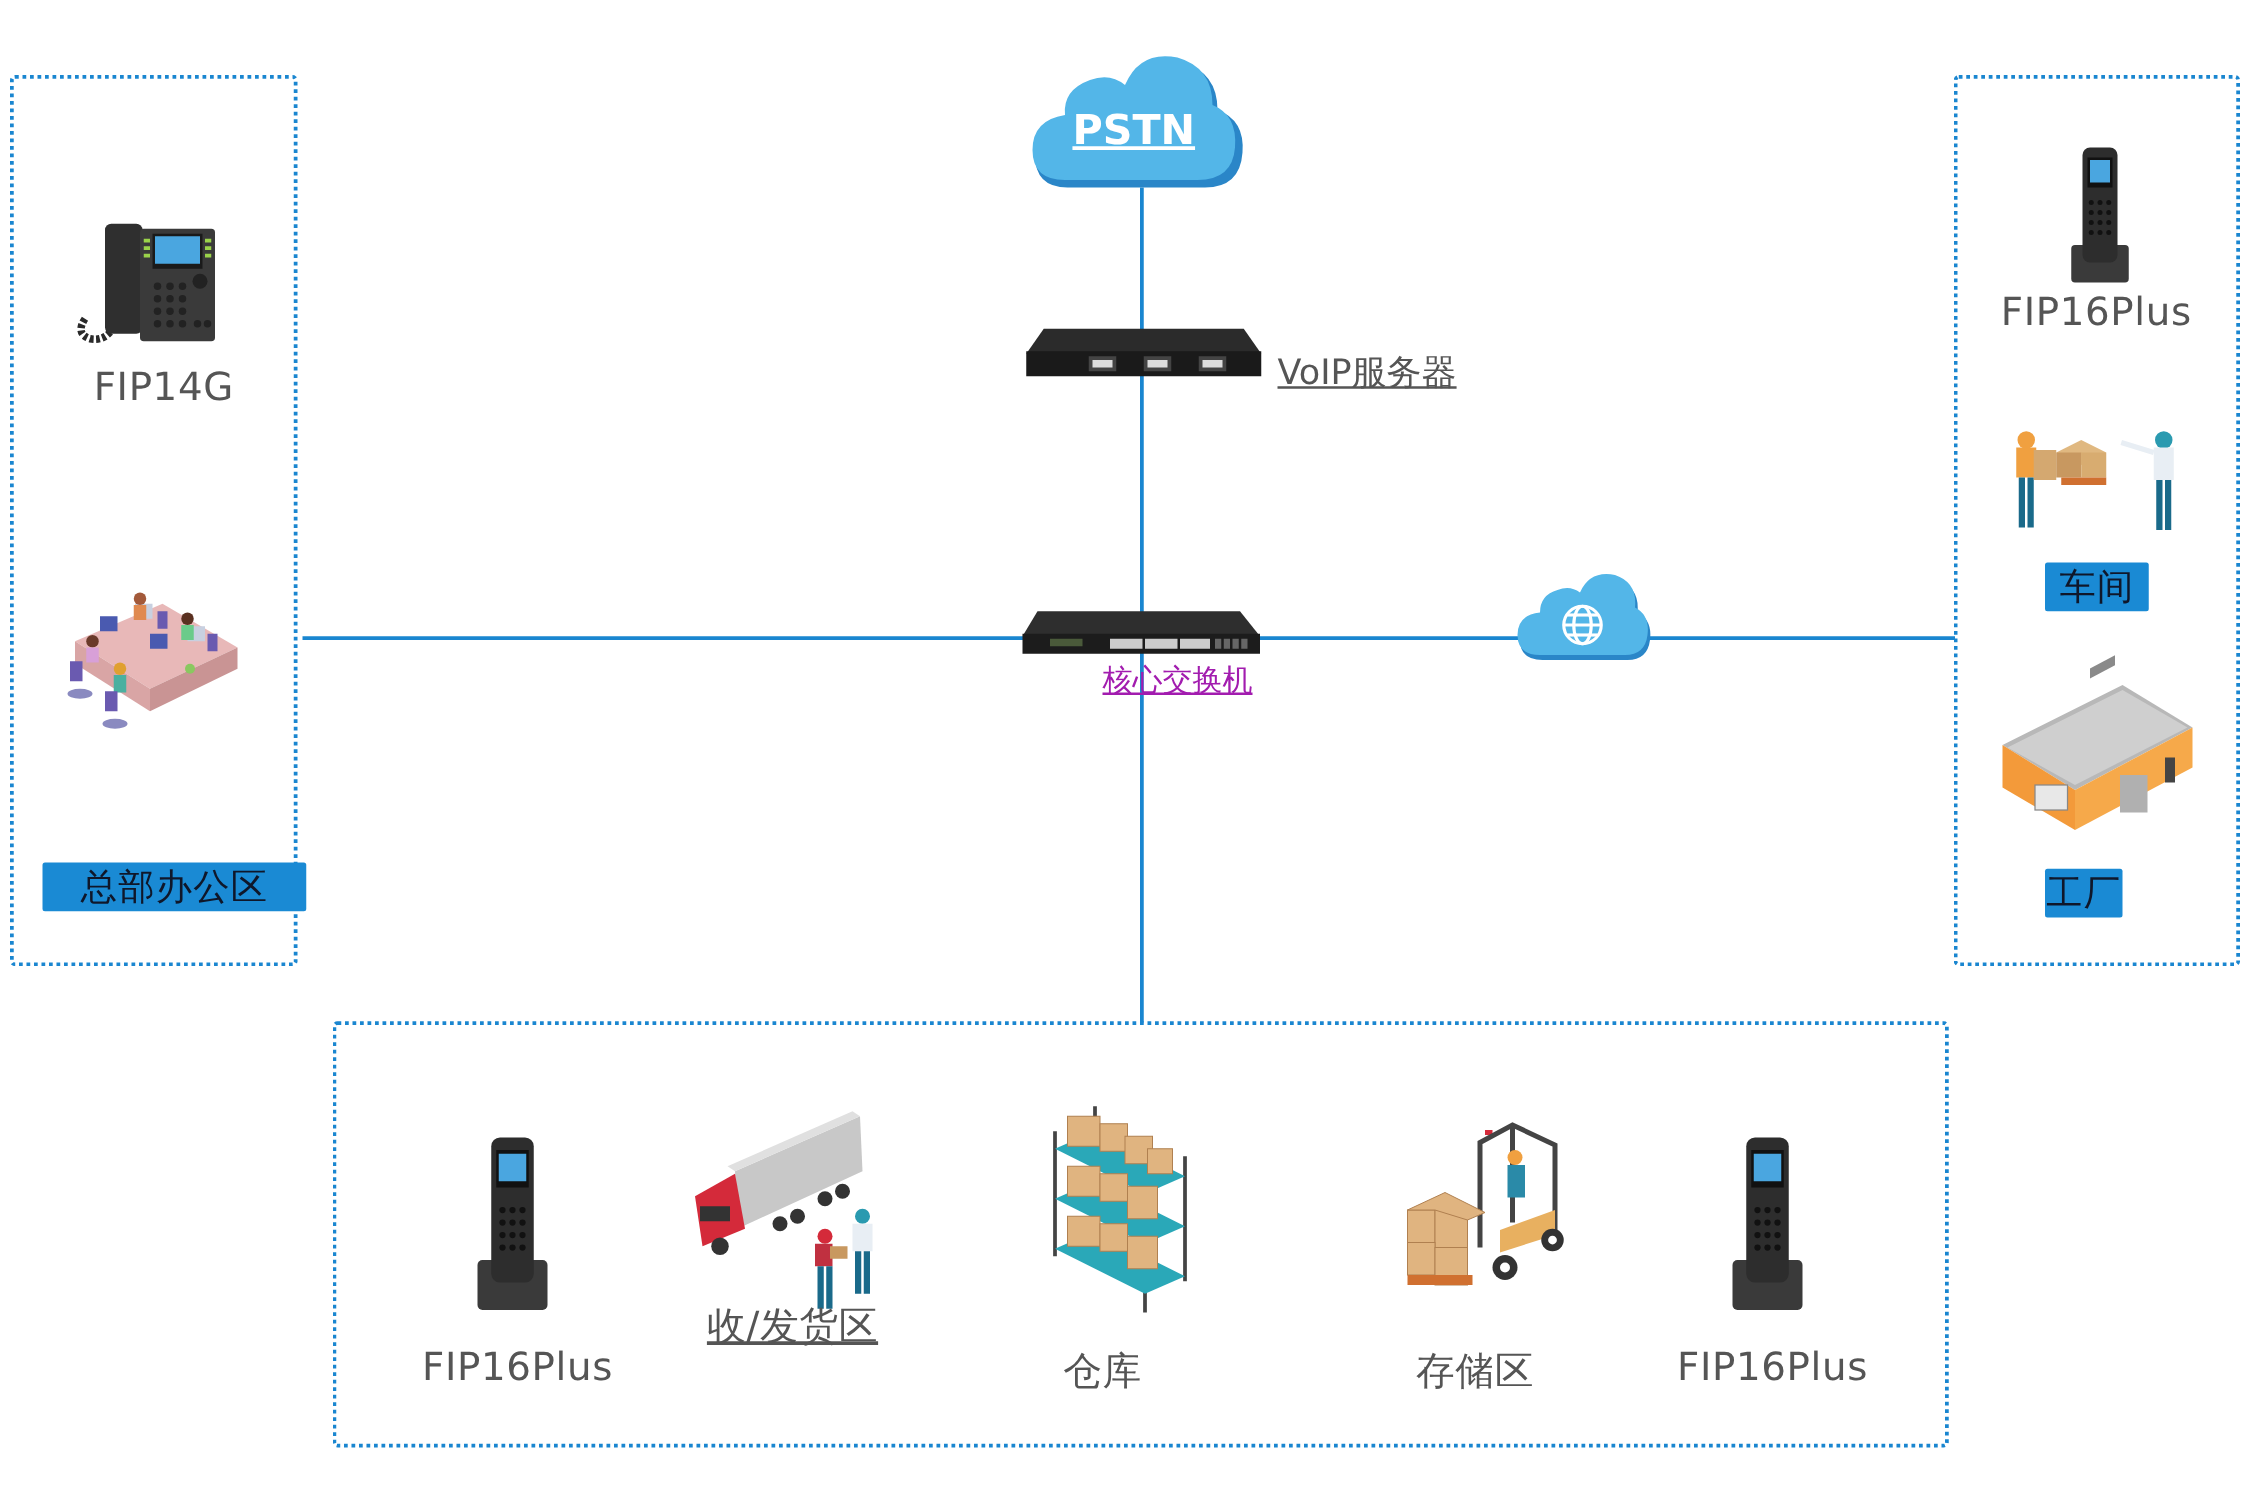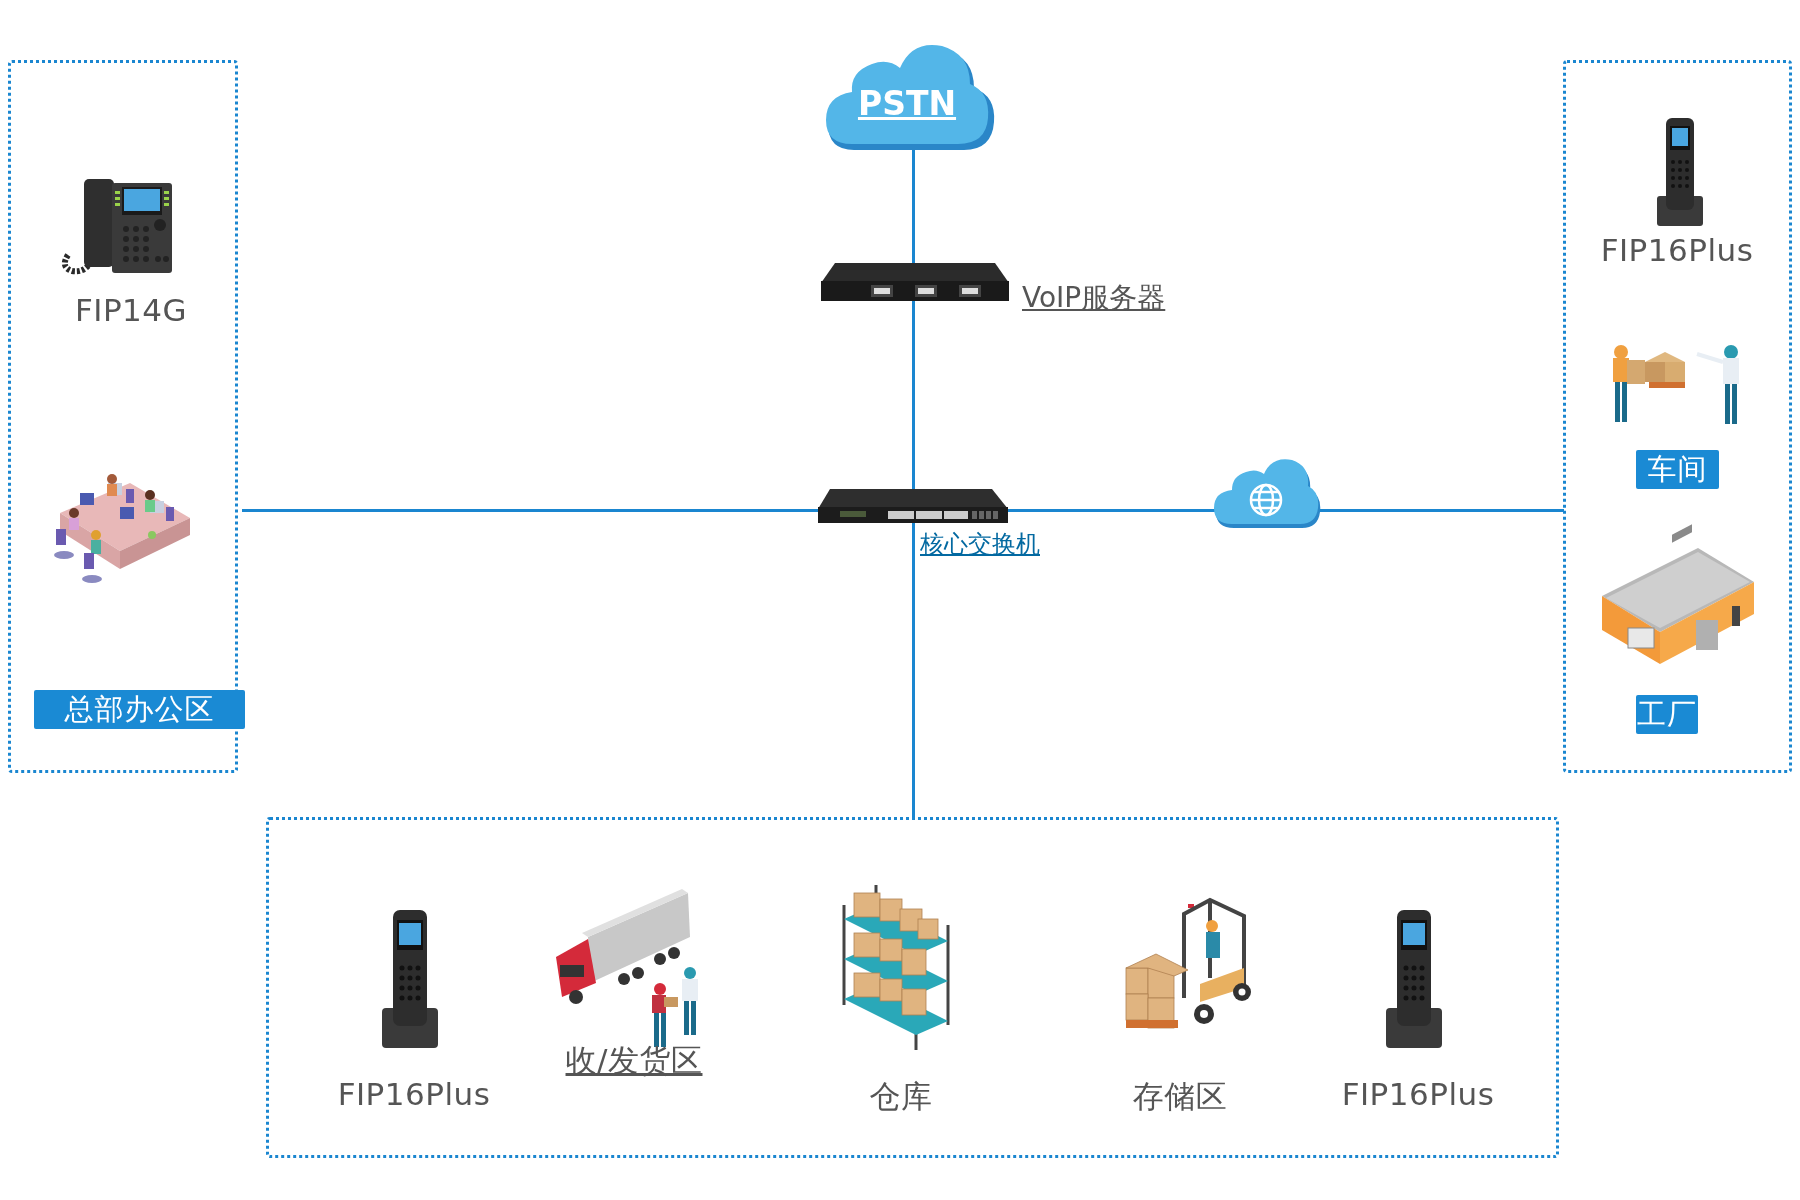--- a/index.html
+++ b/index.html
@@ -16,21 +16,21 @@
     border-radius: 4px;
     box-sizing: border-box;
   }
   .line { position: absolute; background: #1a86d0; }
   .caption {
     position: absolute; font-size: 31px; color: #555555;
     text-align: center; white-space: nowrap; transform: translateX(-50%);
     letter-spacing: 0.5px;
   }
   .tag {
-    position: absolute; background: #1a8ad4; color: #ffffff;
+    position: absolute; background: #1a8ad4; color: #0f172a;
     font-size: 29px; text-align: center; line-height: 39px; height: 39px;
     border-radius: 2px; letter-spacing: 1px;
   }
   svg { display: block; overflow: visible; }
 </style>
 </head>
 <body>
 
 <div class="line" style="left:912px; top:150px; width:3px; height:120px;"></div>
 <div class="line" style="left:912px; top:298px; width:3px; height:195px;"></div>
@@ -72,21 +72,21 @@
         <rect x="98" y="22" width="26" height="8"></rect>
         <rect x="126" y="22" width="24" height="8"></rect>
       <rect x="154" y="22" width="5" height="8" fill="#666"></rect>
         <rect x="161" y="22" width="5" height="8" fill="#666"></rect>
         <rect x="168" y="22" width="5" height="8" fill="#666"></rect>
         <rect x="175" y="22" width="5" height="8" fill="#666"></rect>
       <rect x="22" y="22" width="26" height="6" fill="#4a5a3a"></rect>
     </g>
   </svg>
 </div>
-<div class="abs" style="left:920px; top:528px; font-size:24px; color:#0369a1; white-space:nowrap;">核心交换机</div>
+<div class="abs" style="left:882px; top:528px; font-size:24px; color:#a21caf; white-space:nowrap;">核心交换机</div>
 
 <div class="abs" style="left:1214px; top:458px; width:108px; height:72px;">
   <svg width="108" height="72" viewBox="0 0 108 72">
     <path d="M20 70 Q2 70 2 54 Q2 38 20 36 Q20 22 34 18 Q44 14 52 20 Q60 2 80 6 Q98 12 96 32 Q108 38 106 54 Q104 70 88 70 Z" fill="#2a86c8"></path>
     <path d="M18 66 Q0 66 0 50 Q0 34 18 32 Q18 18 32 14 Q42 10 50 16 Q58 -2 78 2 Q96 8 94 28 Q106 34 104 50 Q102 66 86 66 Z" fill="#53b6e8"></path>
     <g stroke="#ffffff" stroke-width="2.5" fill="none">
       <circle cx="52" cy="42" r="15"></circle>
       <ellipse cx="52" cy="42" rx="7" ry="15"></ellipse>
       <line x1="37" y1="42" x2="67" y2="42"></line>
       <line x1="40" y1="34" x2="64" y2="34"></line>
@@ -298,21 +298,21 @@
         <rect x="78" y="34" width="20" height="20"></rect>
       <rect x="14" y="48" width="26" height="24"></rect>
         <rect x="40" y="54" width="22" height="22"></rect>
         <rect x="62" y="64" width="24" height="26"></rect>
       <rect x="14" y="88" width="26" height="24"></rect>
         <rect x="40" y="94" width="22" height="22"></rect>
         <rect x="62" y="104" width="24" height="26"></rect>
     </g>
   </svg>
 </div>
-<div class="caption" style="left:901px; top:1076px;text-align:center;">仓库</div>
+<div class="caption" style="left:882px; top:1076px;text-align:center;">仓库</div>
 
 <div class="abs" style="left:1126px; top:898px; width:126px; height:148px;">
   <svg width="126" height="148" viewBox="0 0 126 148">
     <rect x="62" y="6" width="6" height="4" fill="#d42a3a"></rect>
     <g stroke="#444" stroke-width="4" fill="none">
         <path d="M58 100 L58 16 L84 2 L118 18 L118 90"></path>
         <line x1="84" y1="2" x2="84" y2="80"></line>
       </g>
     <circle cx="86" cy="28" r="6" fill="#f0a040"></circle>
     <rect x="80" y="34" width="14" height="26" fill="#2a8aa8"></rect>

